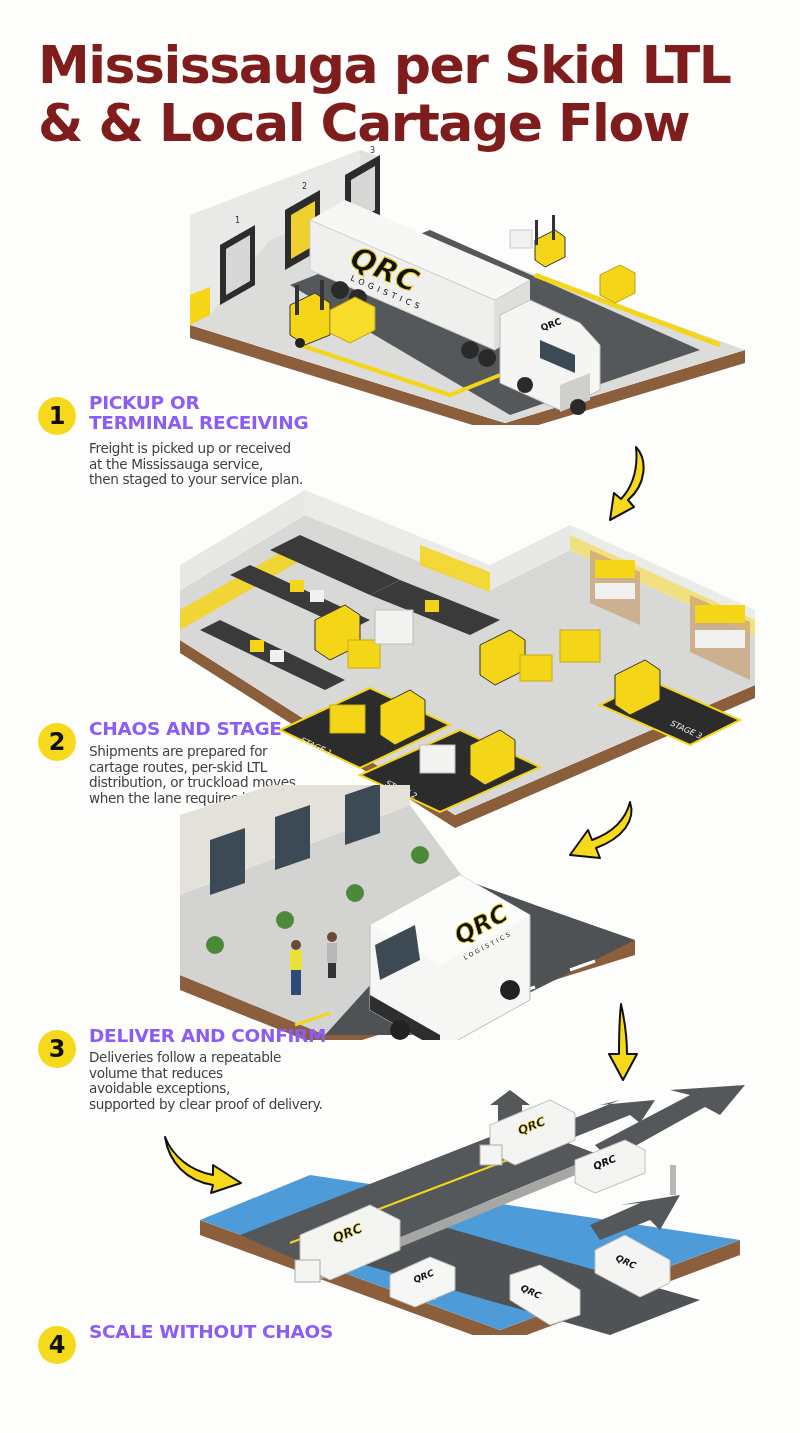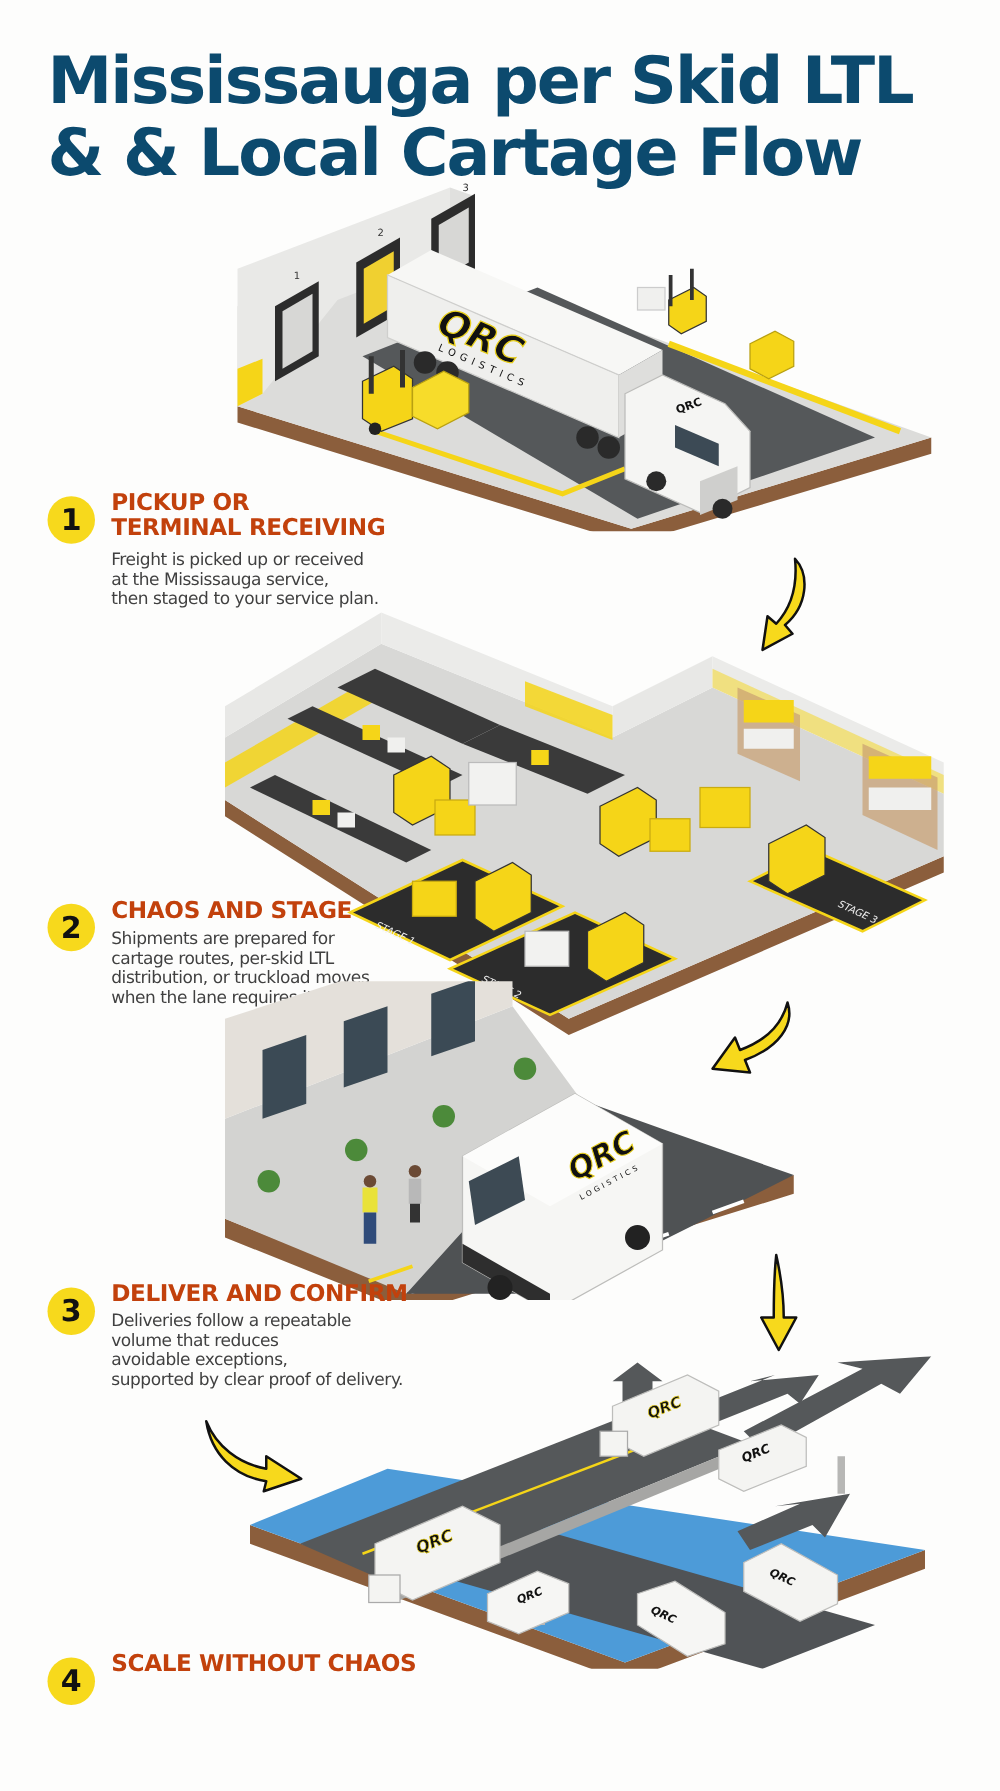--- a/index.html
+++ b/index.html
@@ -1,22 +1,22 @@
 <!DOCTYPE html>
 <html><head>
 <meta charset="utf-8">
 <style>
   html,body{margin:0;padding:0;background:#fdfdfc;}
   body{width:800px;height:1433px;position:relative;overflow:hidden;font-family:"DejaVu Sans","Liberation Sans",sans-serif;color:#111;}
-  .title{position:absolute;left:38px;top:36px;margin:0;font-family:"DejaVu Sans",sans-serif;font-weight:bold;font-size:52px;line-height:58px;letter-spacing:-1.5px;color:#0c4a6e;}
+  .title{position:absolute;left:38px;top:36px;margin:0;font-family:"DejaVu Sans",sans-serif;font-weight:bold;font-size:52px;line-height:58px;letter-spacing:-1.5px;color:#7f1d1d;}
   .title span{display:block;}
   .scene{position:absolute;}
   .step{position:absolute;}
   .badge{position:absolute;left:0;top:0;width:38px;height:38px;border-radius:50%;background:#f7d91c;color:#111;font-weight:bold;font-size:24px;line-height:38px;text-align:center;}
-  .step-title{position:absolute;left:51px;top:-4px;margin:0;font-weight:bold;font-size:18.5px;line-height:20px;letter-spacing:-0.3px;color:#c2410c;white-space:nowrap;}
+  .step-title{position:absolute;left:51px;top:-4px;margin:0;font-weight:bold;font-size:18.5px;line-height:20px;letter-spacing:-0.3px;color:#8b5cf6;white-space:nowrap;}
   .step-desc{position:absolute;left:51px;margin:0;font-size:13.6px;line-height:15.5px;letter-spacing:-0.35px;color:#404040;white-space:nowrap;}
   .step-desc span{display:block;}
   .arrow{position:absolute;}
 </style>
 </head>
 <body>
 
 <h1 class="title">
   <span>Mississauga per Skid LTL</span>
   <span>&amp; &amp; Local Cartage Flow</span>

